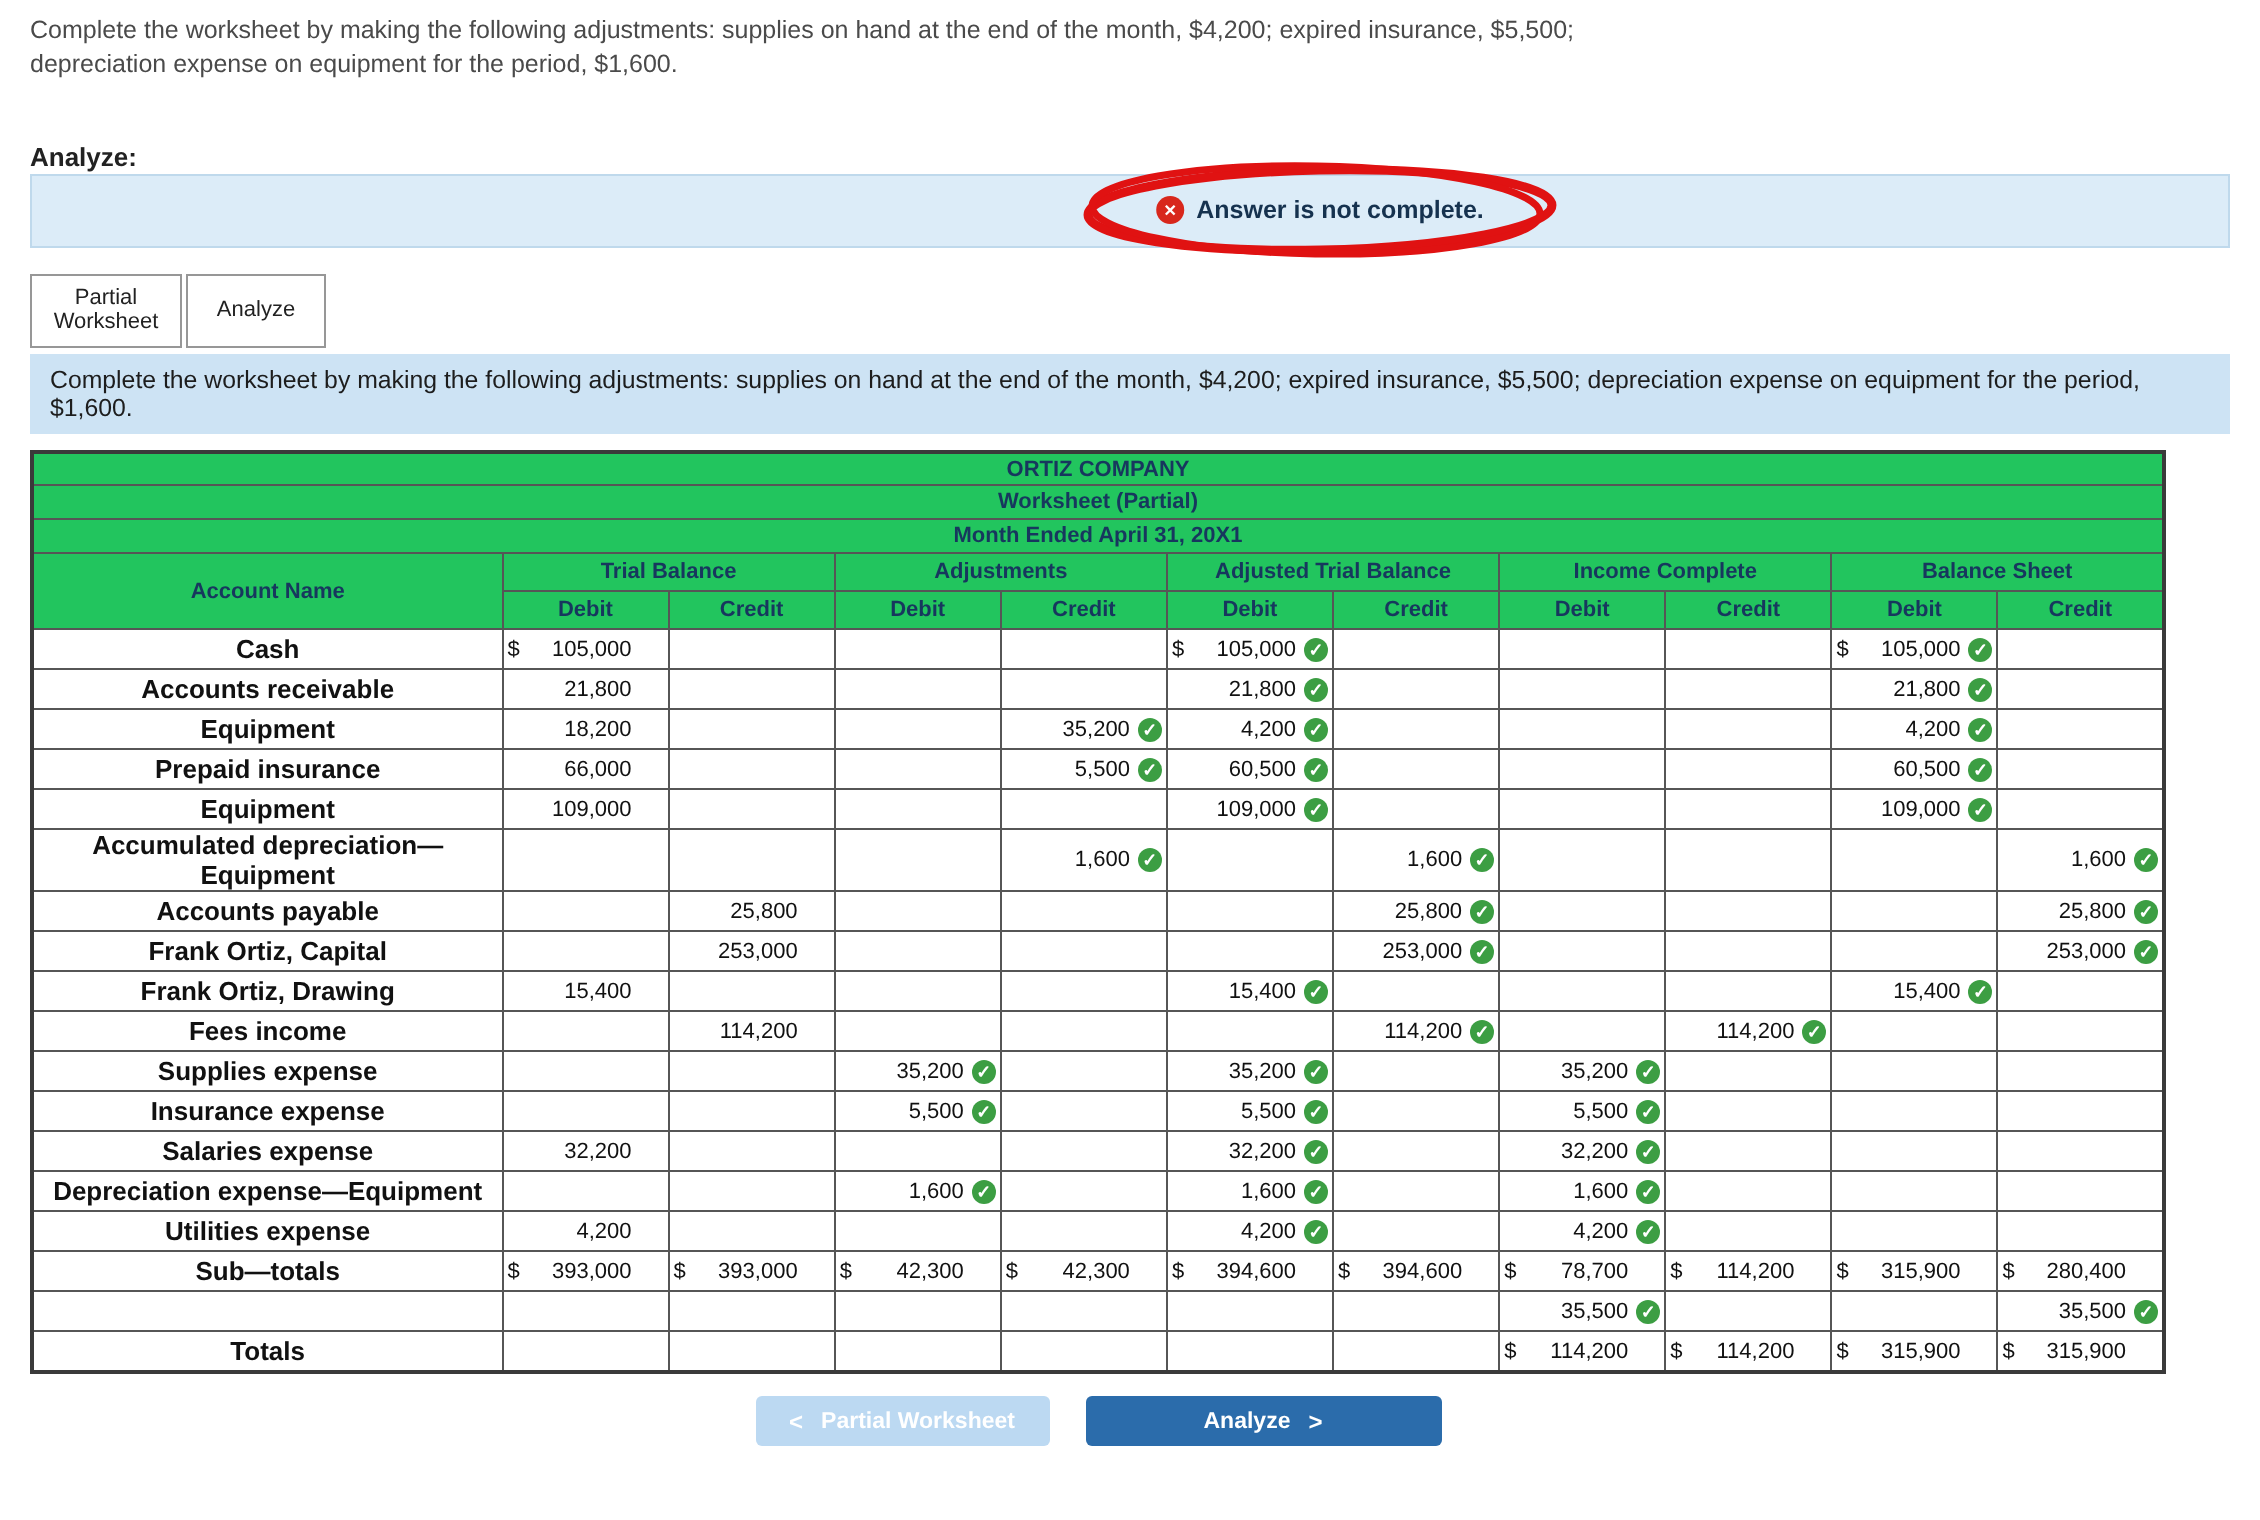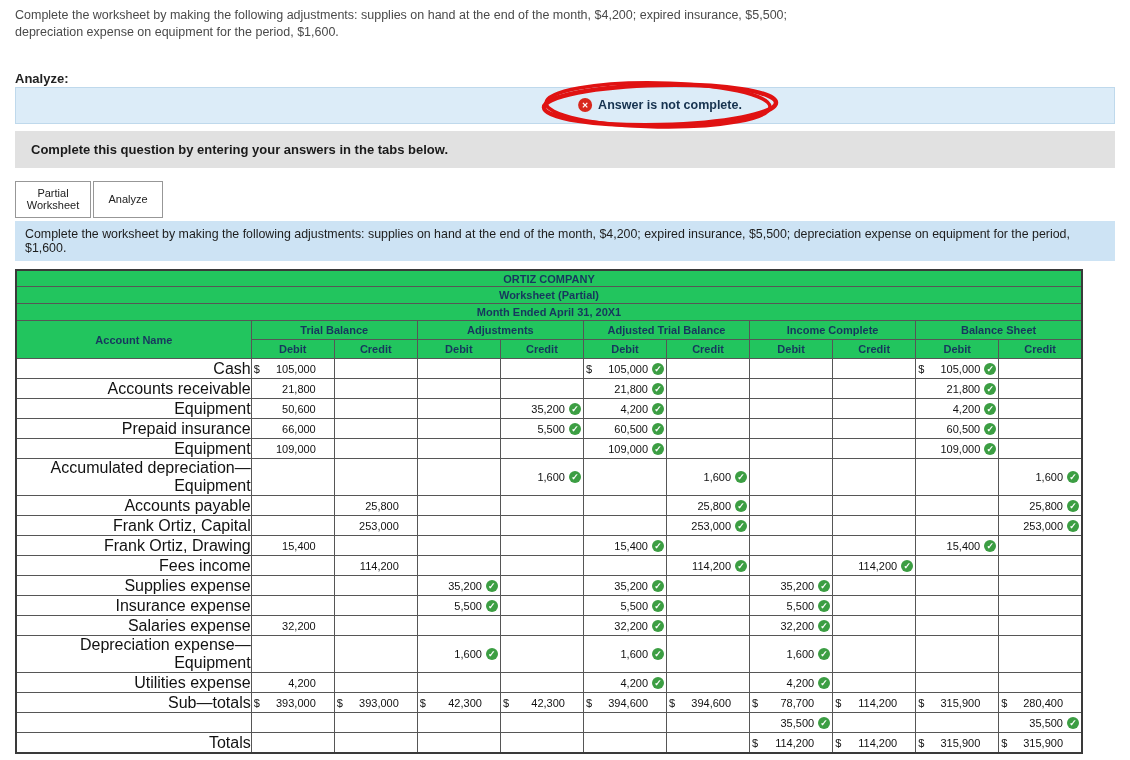--- a/index.html
+++ b/index.html
@@ -72,22 +72,22 @@
   }
   table.ws th, table.ws td { border:1px solid #565656; padding:0; }
   table.ws thead th {
     background:#22c55e; color:#17375e; font-weight:bold;
     height:17px; text-align:center; font-size:11px;
   }
   table.ws thead tr.hdr th { height:19px; }
   col.c-name { width:235px; }
   col.c-num  { width:83px;  }
   td.acct {
-    text-align:right; padding:0 3px; color:#111; height:19px;
-    background:#fff; font-size:16px;
+    text-align:center; padding:0 3px; color:#111; height:19px;
+    background:#fff; font-size:13px;font-weight:bold;
   }
   td.amount { background:#fff; }
   .cellflex { display:flex; align-items:center; height:19px; padding:0 2px; }
   .dollar { color:#111; }
   .val { margin-left:auto; color:#111; }
   .chkslot { width:16px; display:flex; justify-content:flex-end; align-items:center; flex:0 0 auto; }
   .chk {
     width:12px; height:12px; border-radius:50%; background:#3c9e43;
     color:#fff; display:flex; align-items:center; justify-content:center;
   }
@@ -125,21 +125,20 @@
     <div class="alert-content">
       <span class="err-ic"></span>
       <span class="alert-text">Answer is not complete.</span>
     </div>
     <svg class="annot" width="248" height="52">
       <ellipse cx="124" cy="26" rx="116" ry="20" fill="none" stroke="#e01212" stroke-width="4.5" transform="rotate(-1.2 124 26)"></ellipse>
       <ellipse cx="122" cy="26" rx="112" ry="22" fill="none" stroke="#e01212" stroke-width="3.5" transform="rotate(1 124 26)"></ellipse>
     </svg>
   </div>
 
-  <div class="gray-banner">Complete this question by entering your answers in the tabs below.</div>
 
   <div class="tabs">
     <div class="tab active">Partial Worksheet</div>
     <div class="tab inactive">Analyze</div>
   </div>
 
   <div class="instruction">Complete the worksheet by making the following adjustments: supplies on hand at the end of the month, $4,200; expired insurance, $5,500; depreciation expense on equipment for the period, $1,600.</div>
 
   <table class="ws">
     <colgroup>
@@ -339,21 +338,21 @@
               <span class="val"></span>
               <span class="chkslot"></span>
             </div>
           </td>
         </tr>
         <tr>
           <td class="acct">Equipment</td>
           <td class="amount">
             <div class="cellflex">
               <span class="dollar"></span>
-              <span class="val">50,600</span>
+              <span class="val">18,200</span>
               <span class="chkslot"></span>
             </div>
           </td>
           <td class="amount">
             <div class="cellflex">
               <span class="dollar"></span>
               <span class="val"></span>
               <span class="chkslot"></span>
             </div>
           </td>

